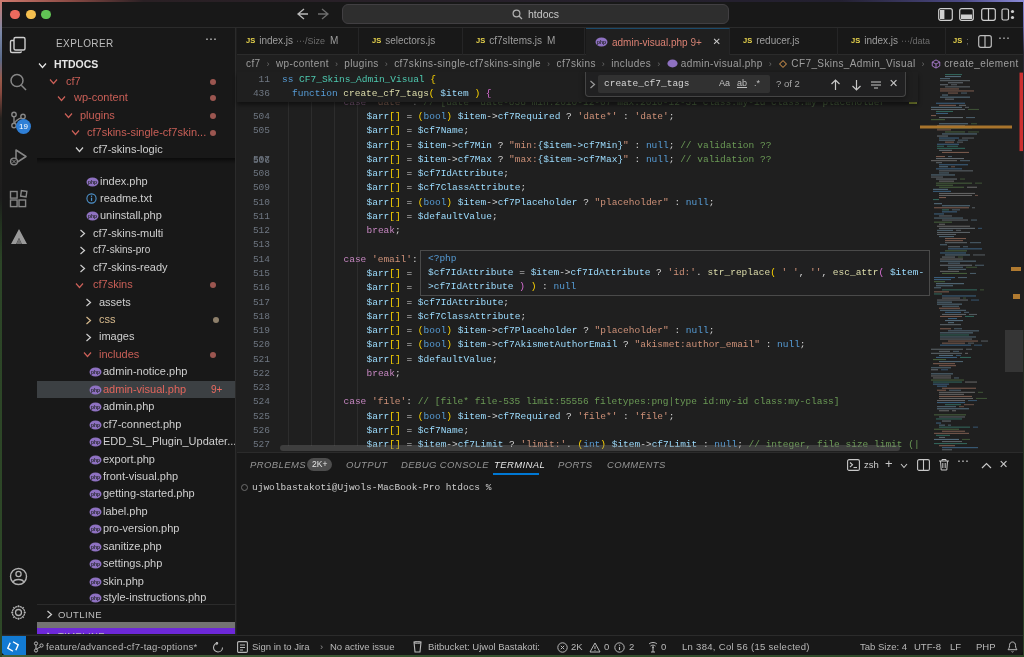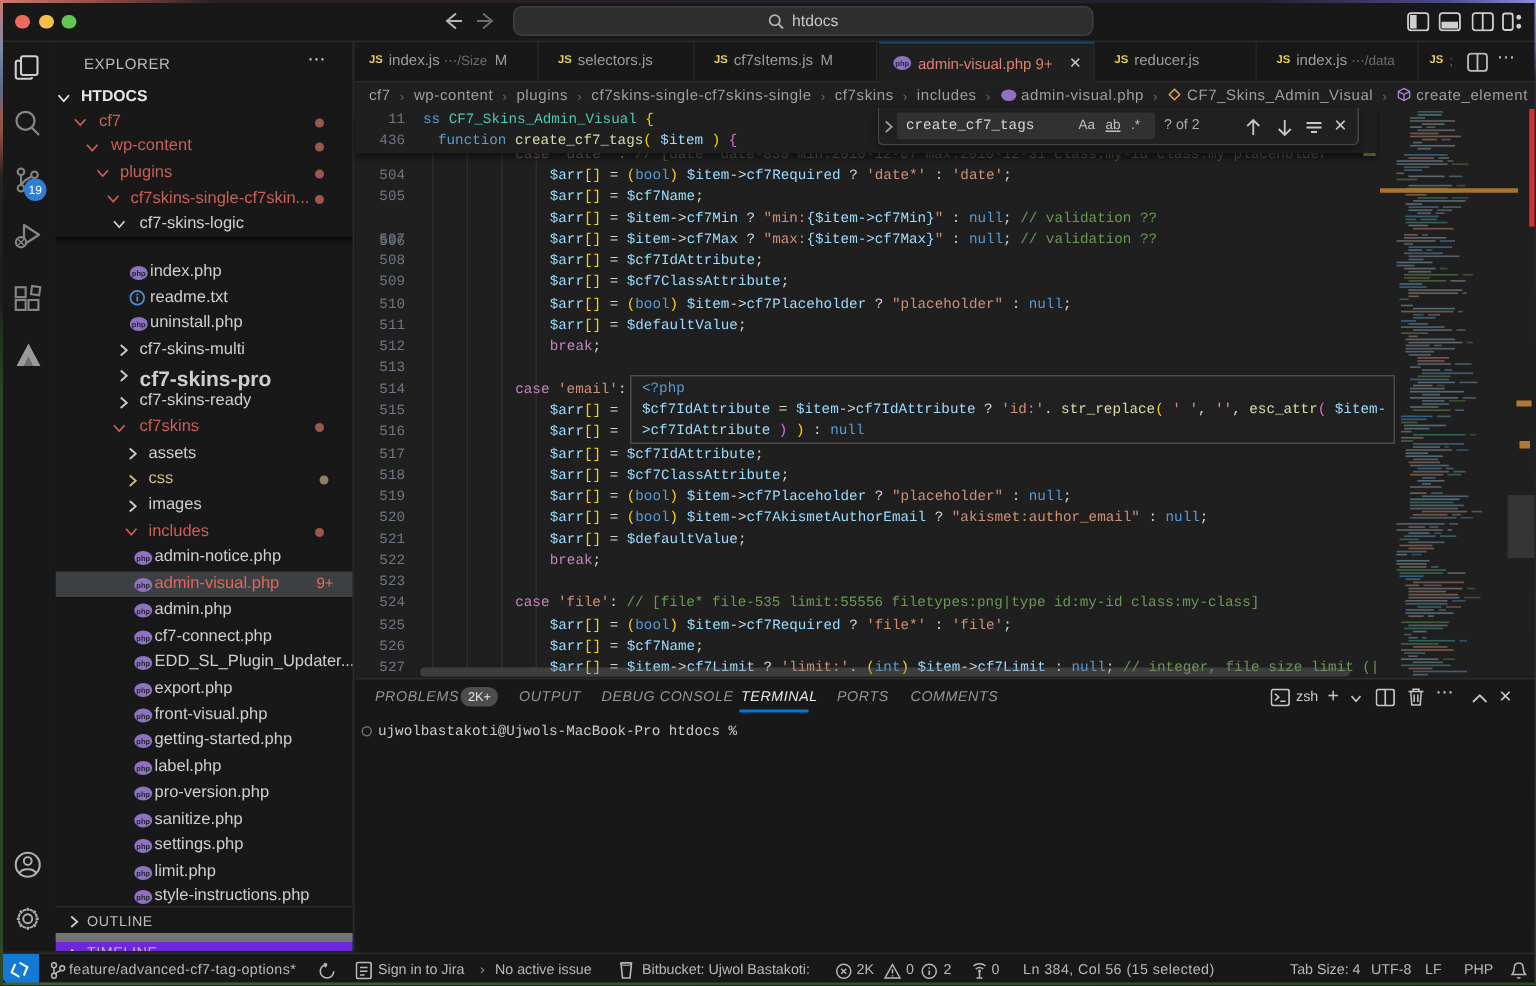--- a/index.html
+++ b/index.html
@@ -198,21 +198,21 @@
 <div style="position:absolute;left:0;top:196.6px;width:199px;height:17.3px">
           <svg style="position:absolute;left:42px;top:4.5px" width="7" height="9" viewBox="0 0 7 9">
             <path d="M1.5 1 L5.5 4.5 L1.5 8" stroke="#cfcfcf" stroke-width="1.2" fill="none"></path>
           </svg>
           <span style="position:absolute;left:56px;top:2px;color:#cfcfcf;font-weight:400;font-size:11px;white-space:nowrap">cf7-skins-multi</span>
         </div>
 <div style="position:absolute;left:0;top:213.7px;width:199px;height:17.3px">
           <svg style="position:absolute;left:42px;top:4.5px" width="7" height="9" viewBox="0 0 7 9">
             <path d="M1.5 1 L5.5 4.5 L1.5 8" stroke="#cfcfcf" stroke-width="1.2" fill="none"></path>
           </svg>
-          <span style="position:absolute;left:56px;top:2px;color:#cfcfcf;font-weight:700;font-size:14px;white-space:nowrap">cf7-skins-pro</span>
+          <span style="position:absolute;left:56px;top:2px;color:#cfcfcf;font-weight:400;font-size:10px;white-space:nowrap">cf7-skins-pro</span>
         </div>
 <div style="position:absolute;left:0;top:231.0px;width:199px;height:17.3px">
           <svg style="position:absolute;left:42px;top:4.5px" width="7" height="9" viewBox="0 0 7 9">
             <path d="M1.5 1 L5.5 4.5 L1.5 8" stroke="#cfcfcf" stroke-width="1.2" fill="none"></path>
           </svg>
           <span style="position:absolute;left:56px;top:2px;color:#cfcfcf;font-weight:400;font-size:11px;white-space:nowrap">cf7-skins-ready</span>
         </div>
 <div style="position:absolute;left:0;top:248.2px;width:199px;height:17.3px">
           <svg style="position:absolute;left:38px;top:5.5px" width="9" height="7" viewBox="0 0 9 7">
             <path d="M1 1.5 L4.5 5.5 L8 1.5" stroke="#c95f57" stroke-width="1.2" fill="none"></path>
@@ -356,21 +356,21 @@
           </span>
           <span style="position:absolute;left:66px;top:2px;color:#cfcfcf;font-weight:400;font-size:11px;white-space:nowrap">settings.php</span>
         </div>
 <div style="position:absolute;left:0;top:544.5px;width:199px;height:17.3px">
           <span style="position:absolute;left:52px;top:0">
             <svg width="13" height="10" viewBox="0 0 13 10" style="position:absolute;top:4px">
               <ellipse cx="6.5" cy="5" rx="6" ry="4.6" fill="#8e71c1"></ellipse>
               <text x="6.5" y="7.2" font-size="5" font-weight="bold" fill="#26262d" text-anchor="middle" font-family="Liberation Sans">php</text>
             </svg>
           </span>
-          <span style="position:absolute;left:66px;top:2px;color:#cfcfcf;font-weight:400;font-size:11px;white-space:nowrap">limit.php</span>
+          <span style="position:absolute;left:66px;top:2px;color:#cfcfcf;font-weight:400;font-size:11px;white-space:nowrap">skin.php</span>
         </div>
 <div style="position:absolute;left:0;top:561.4px;width:199px;height:17.3px">
           <span style="position:absolute;left:52px;top:0">
             <svg width="13" height="10" viewBox="0 0 13 10" style="position:absolute;top:4px">
               <ellipse cx="6.5" cy="5" rx="6" ry="4.6" fill="#8e71c1"></ellipse>
               <text x="6.5" y="7.2" font-size="5" font-weight="bold" fill="#26262d" text-anchor="middle" font-family="Liberation Sans">php</text>
             </svg>
           </span>
           <span style="position:absolute;left:66px;top:2px;color:#cfcfcf;font-weight:400;font-size:11px;white-space:nowrap">style-instructions.php</span>
         </div>

